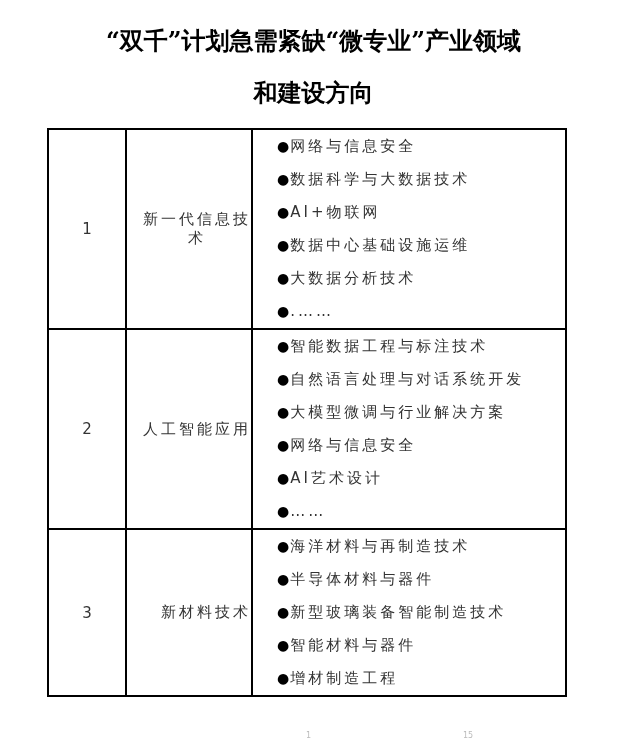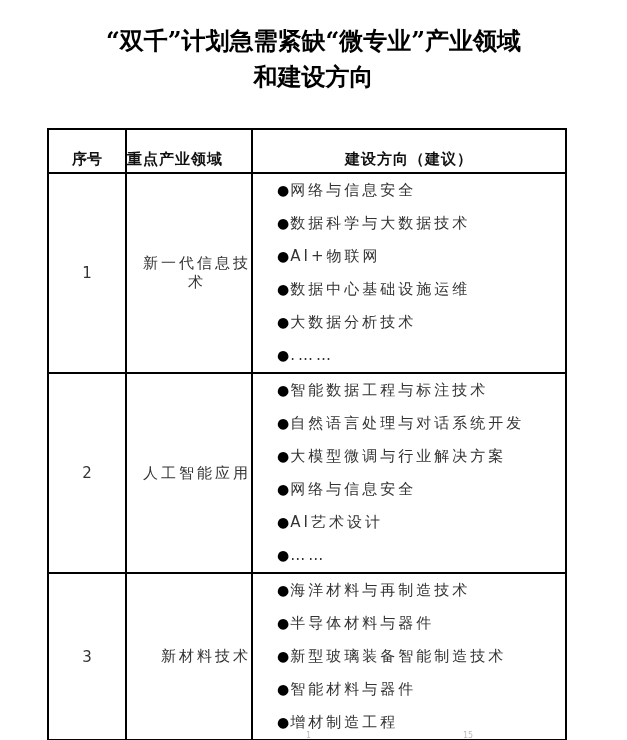--- a/index.html
+++ b/index.html
@@ -20,21 +20,21 @@
       left: 0;
       width: 627px;
       text-align: center;
       font-family: "DejaVu Serif", "Liberation Serif", serif;
       font-weight: bold;
       font-size: 24px;
       line-height: 30px;
       color: #000;
     }
     .title.line1 { top: 26px; }
-    .title.line2 { top: 62px; }
+    .title.line2 { top: 78px; }
 
     table.main {
       position: absolute;
       left: 47px;
       top: 128px;
       width: 518px;
       border-collapse: collapse;
       table-layout: fixed;
     }
     table.main td, table.main th {
@@ -120,25 +120,20 @@
   <div class="title line2">和建设方向</div>
 </div>
 
 <table class="main">
   <colgroup>
     <col class="c1">
       <col class="c2">
       <col class="c3">
   </colgroup>
   <tbody>
-      <tr class="header">
-    <th class="h1">序号</th>
-    <th class="h2">重点产业领域</th>
-    <th class="h3">建设方向（建议）</th>
-  </tr>
 
   <tr class="r1">
     <td class="num">1</td>
     <td class="field left">新一代信息技术</td>
     <td class="dirs">
       <ul class="dirlist">
         <li><span class="bullet">●</span><span>网络与信息安全</span></li>
         <li><span class="bullet">●</span><span>数据科学与大数据技术</span></li>
         <li><span class="bullet">●</span><span>AI+物联网</span></li>
         <li><span class="bullet">●</span><span>数据中心基础设施运维</span></li>

